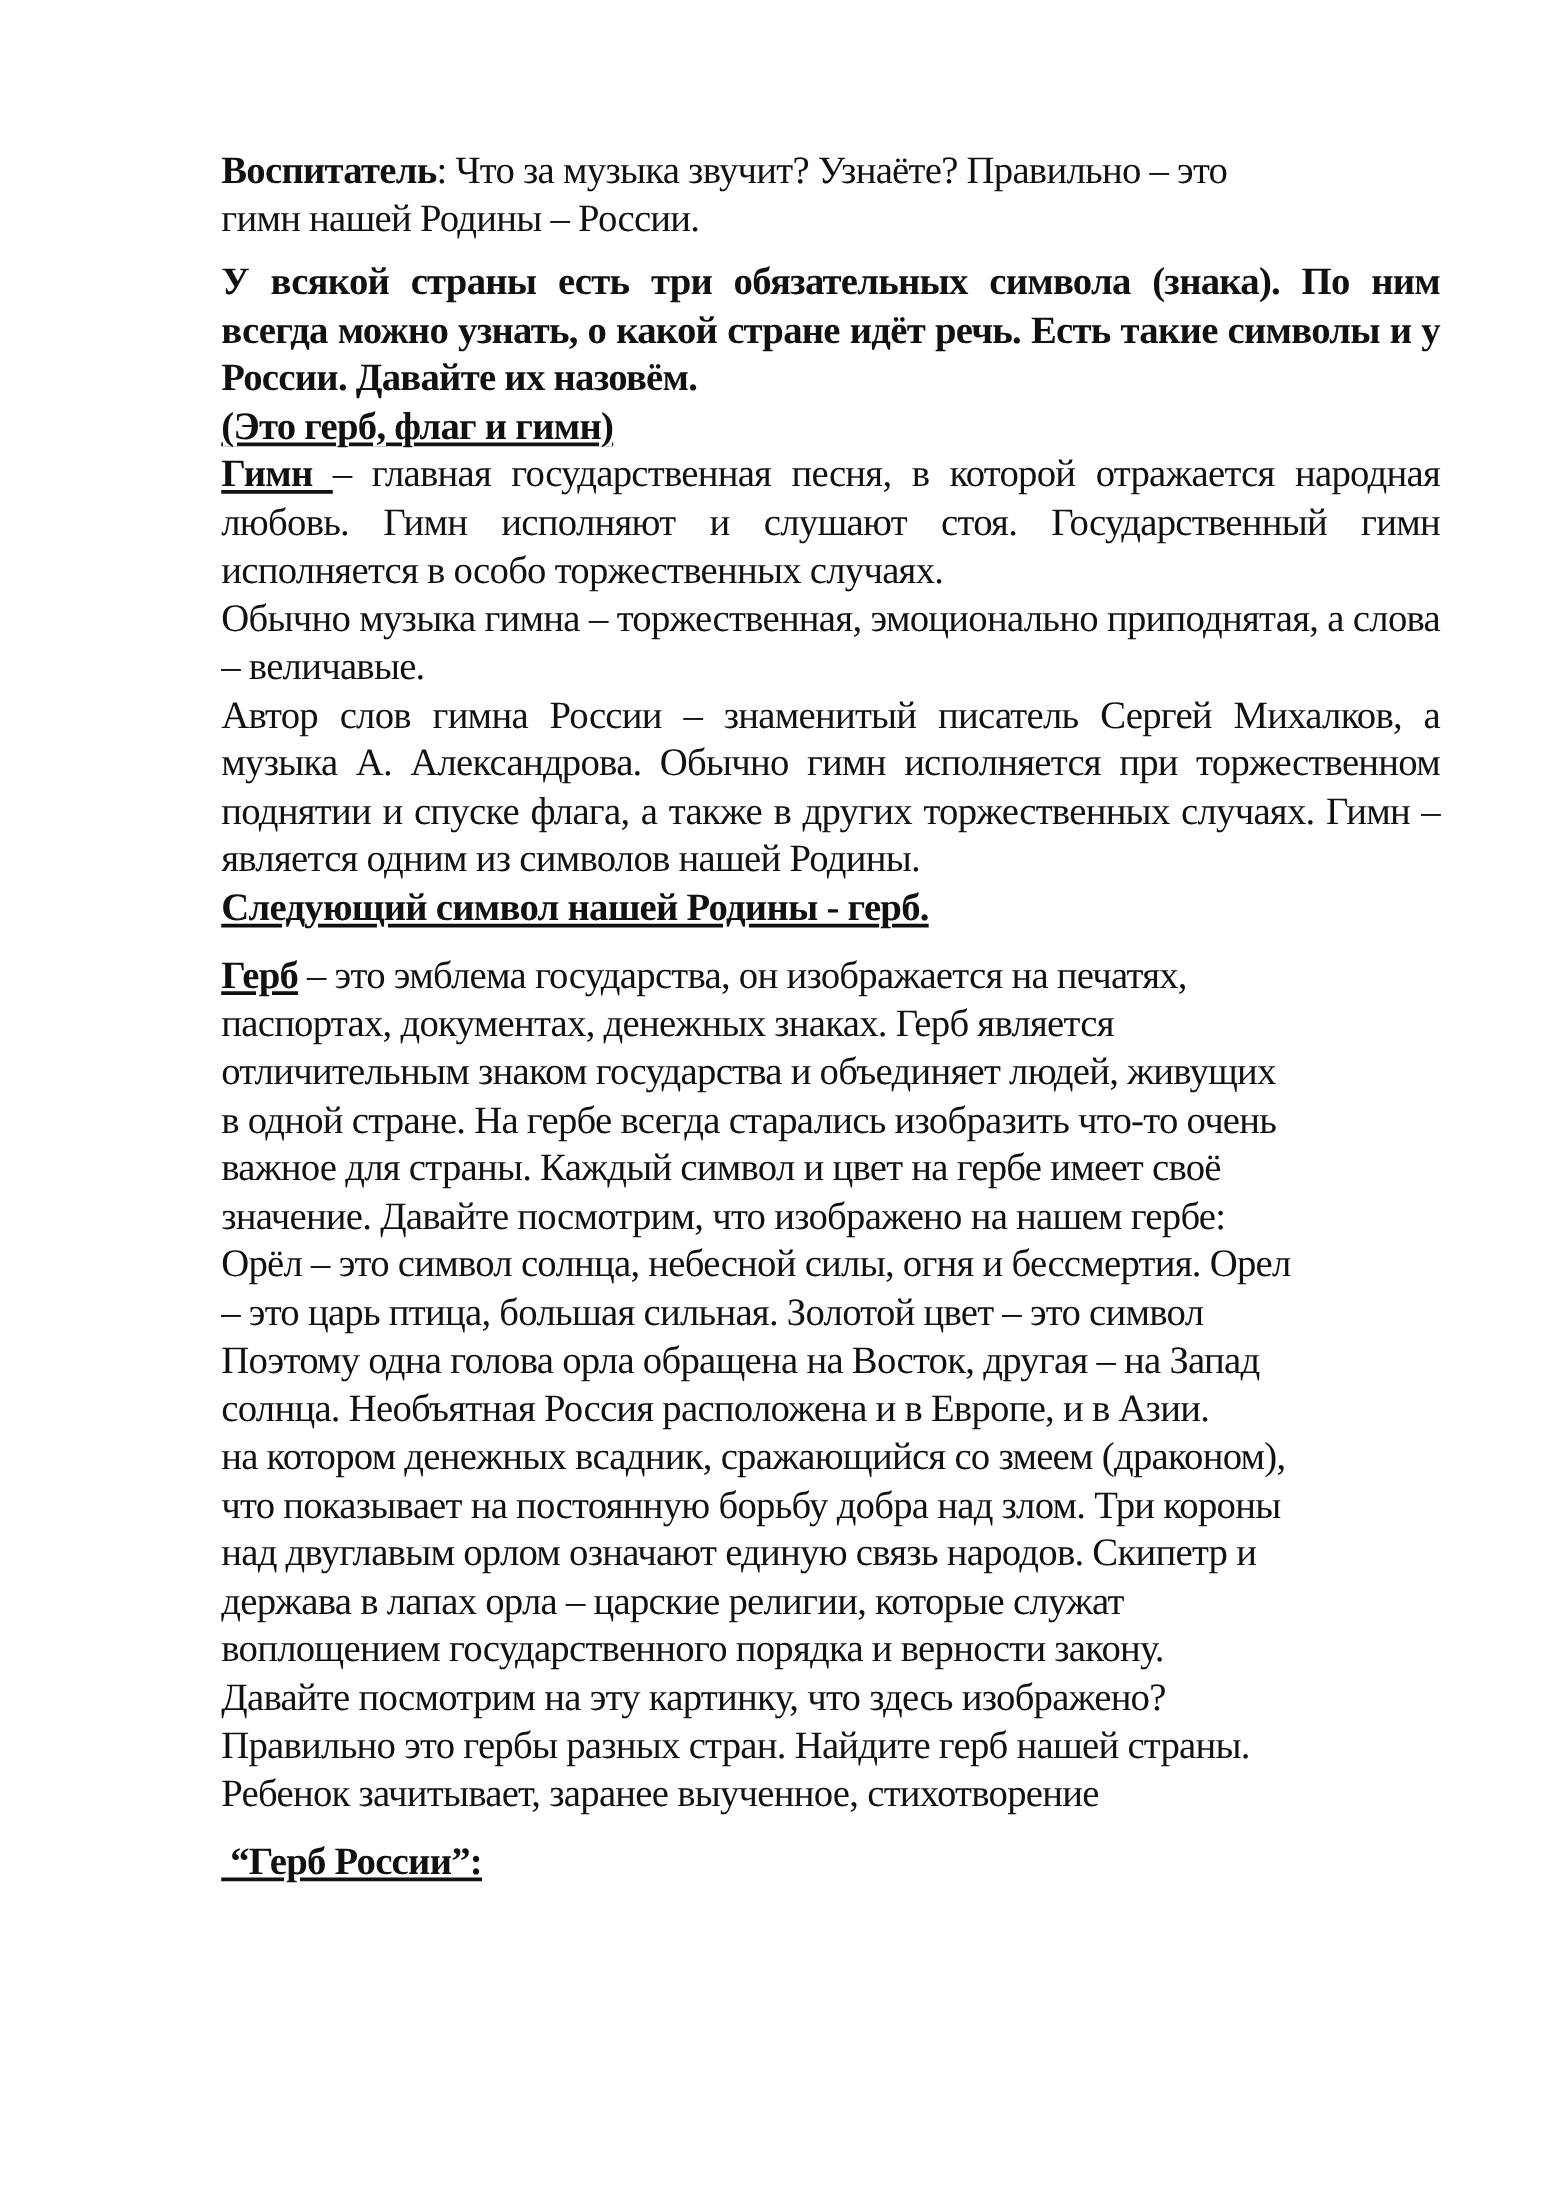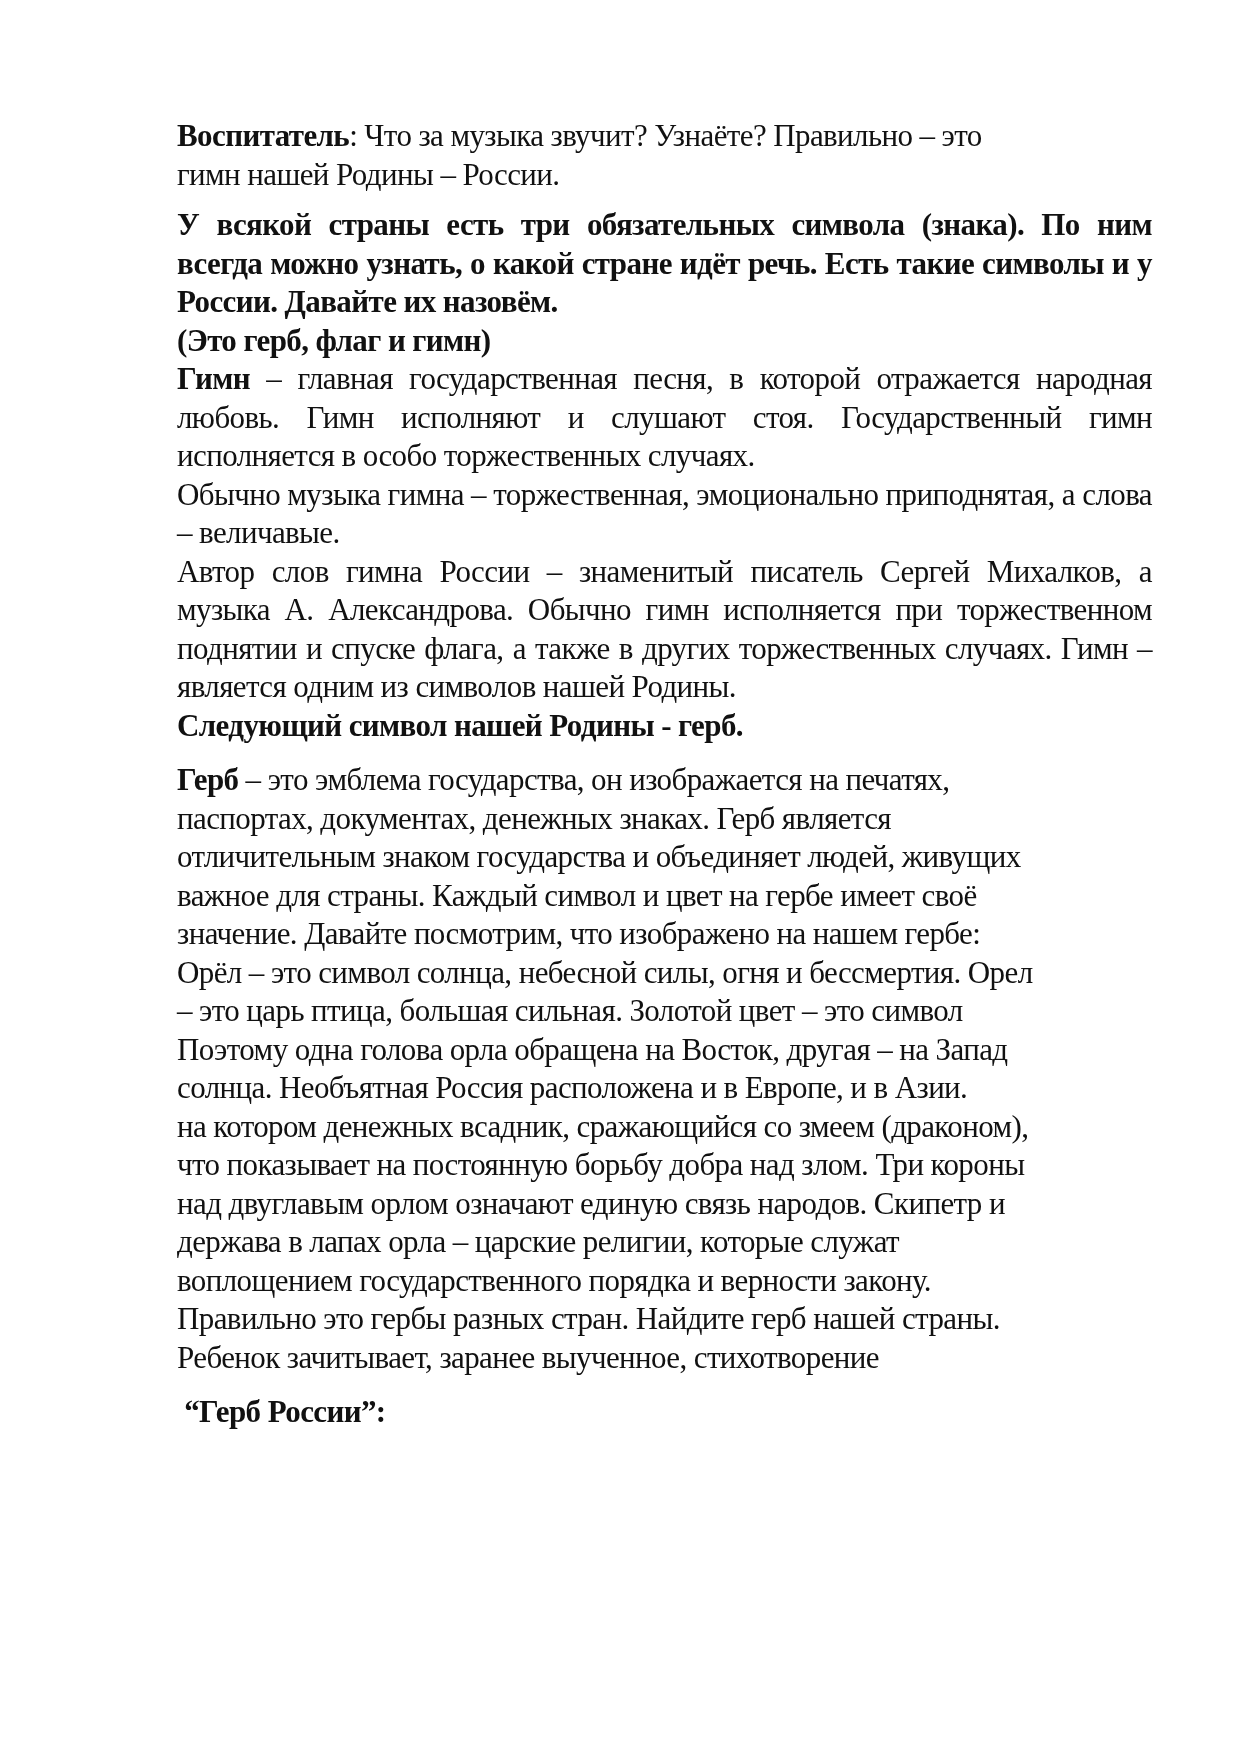--- a/index.html
+++ b/index.html
@@ -6,21 +6,21 @@
   body { width: 1240px; height: 1754px; position: relative; overflow: hidden; }
   .page {
     position: absolute; left: 177px; top: 117px; width: 975px;
     font-family: "Liberation Serif", serif; font-size: 31px; line-height: 38.5px;
     color: #111111; letter-spacing: -0.6px;
   }
   p { margin: 0; }
   .just { text-align: justify; text-align-last: left; }
   .gap { margin-top: 12px; font-weight: bold; }
   .gap2 { margin-top: 16px; }
-  b.u, .u { text-decoration-thickness: 3px; text-underline-offset: 3px; margin-top: 31px; }
+  b.u, .u { text-decoration: underline; text-decoration-thickness: 3px; text-underline-offset: 3px; margin-top: 31px; }
   b { font-weight: bold; text-align: right; }
 </style>
 </head>
 <body>
 
 <div class="page">
   <p style="width:830px">
     <b>Воспитатель</b><span>: Что за музыка звучит? Узнаёте? Правильно – это гимн нашей Родины – России.</span>
   </p>
 
@@ -35,29 +35,31 @@
   <p class="just">Обычно музыка гимна – торжественная, эмоционально приподнятая, а слова – величавые.</p>
 
   <p class="just">Автор слов гимна России – знаменитый писатель Сергей Михалков, а музыка А. Александрова. Обычно гимн исполняется при торжественном поднятии и спуске флага, а также в других торжественных случаях. Гимн – является одним из символов нашей Родины.</p>
 
   <p><b class="u">Следующий символ нашей Родины -  герб.</b></p>
 
   <div class="gap2">
     <div><b class="u">Герб</b><span> – это эмблема государства, он изображается на печатях,</span></div>
     <div>паспортах, документах, денежных знаках. Герб является</div>
     <div>отличительным знаком государства и объединяет людей,  живущих</div>
+    <div>в одной стране. На гербе всегда старались изобразить что-то очень</div>
     <div>важное для страны. Каждый символ и цвет на гербе имеет своё</div>
     <div>значение. Давайте посмотрим, что изображено на нашем гербе:</div>
     <div>Орёл – это символ солнца, небесной силы, огня и бессмертия. Орел</div>
     <div>– это царь птица, большая сильная. Золотой цвет – это символ</div>
     <div>Поэтому одна голова орла обращена на Восток, другая – на Запад</div>
     <div>солнца. Необъятная Россия расположена и в Европе, и в Азии.</div>
     <div>на котором денежных всадник, сражающийся со змеем (драконом),</div>
     <div>что показывает на постоянную борьбу добра над злом. Три короны</div>
     <div>над двуглавым орлом означают единую связь народов. Скипетр и</div>
     <div>держава в лапах орла – царские религии, которые служат</div>
     <div>воплощением государственного порядка и верности закону.</div>
+    <div>Давайте посмотрим на эту картинку, что здесь изображено?</div>
     <div>Правильно это гербы разных стран. Найдите герб нашей страны.</div>
     <div>Ребенок зачитывает, заранее выученное, стихотворение</div>
   </div>
 
   <p class="gap2"><b class="u" style="white-space:pre"> “Герб России”:</b></p>
 </div>
 
 </body></html>

